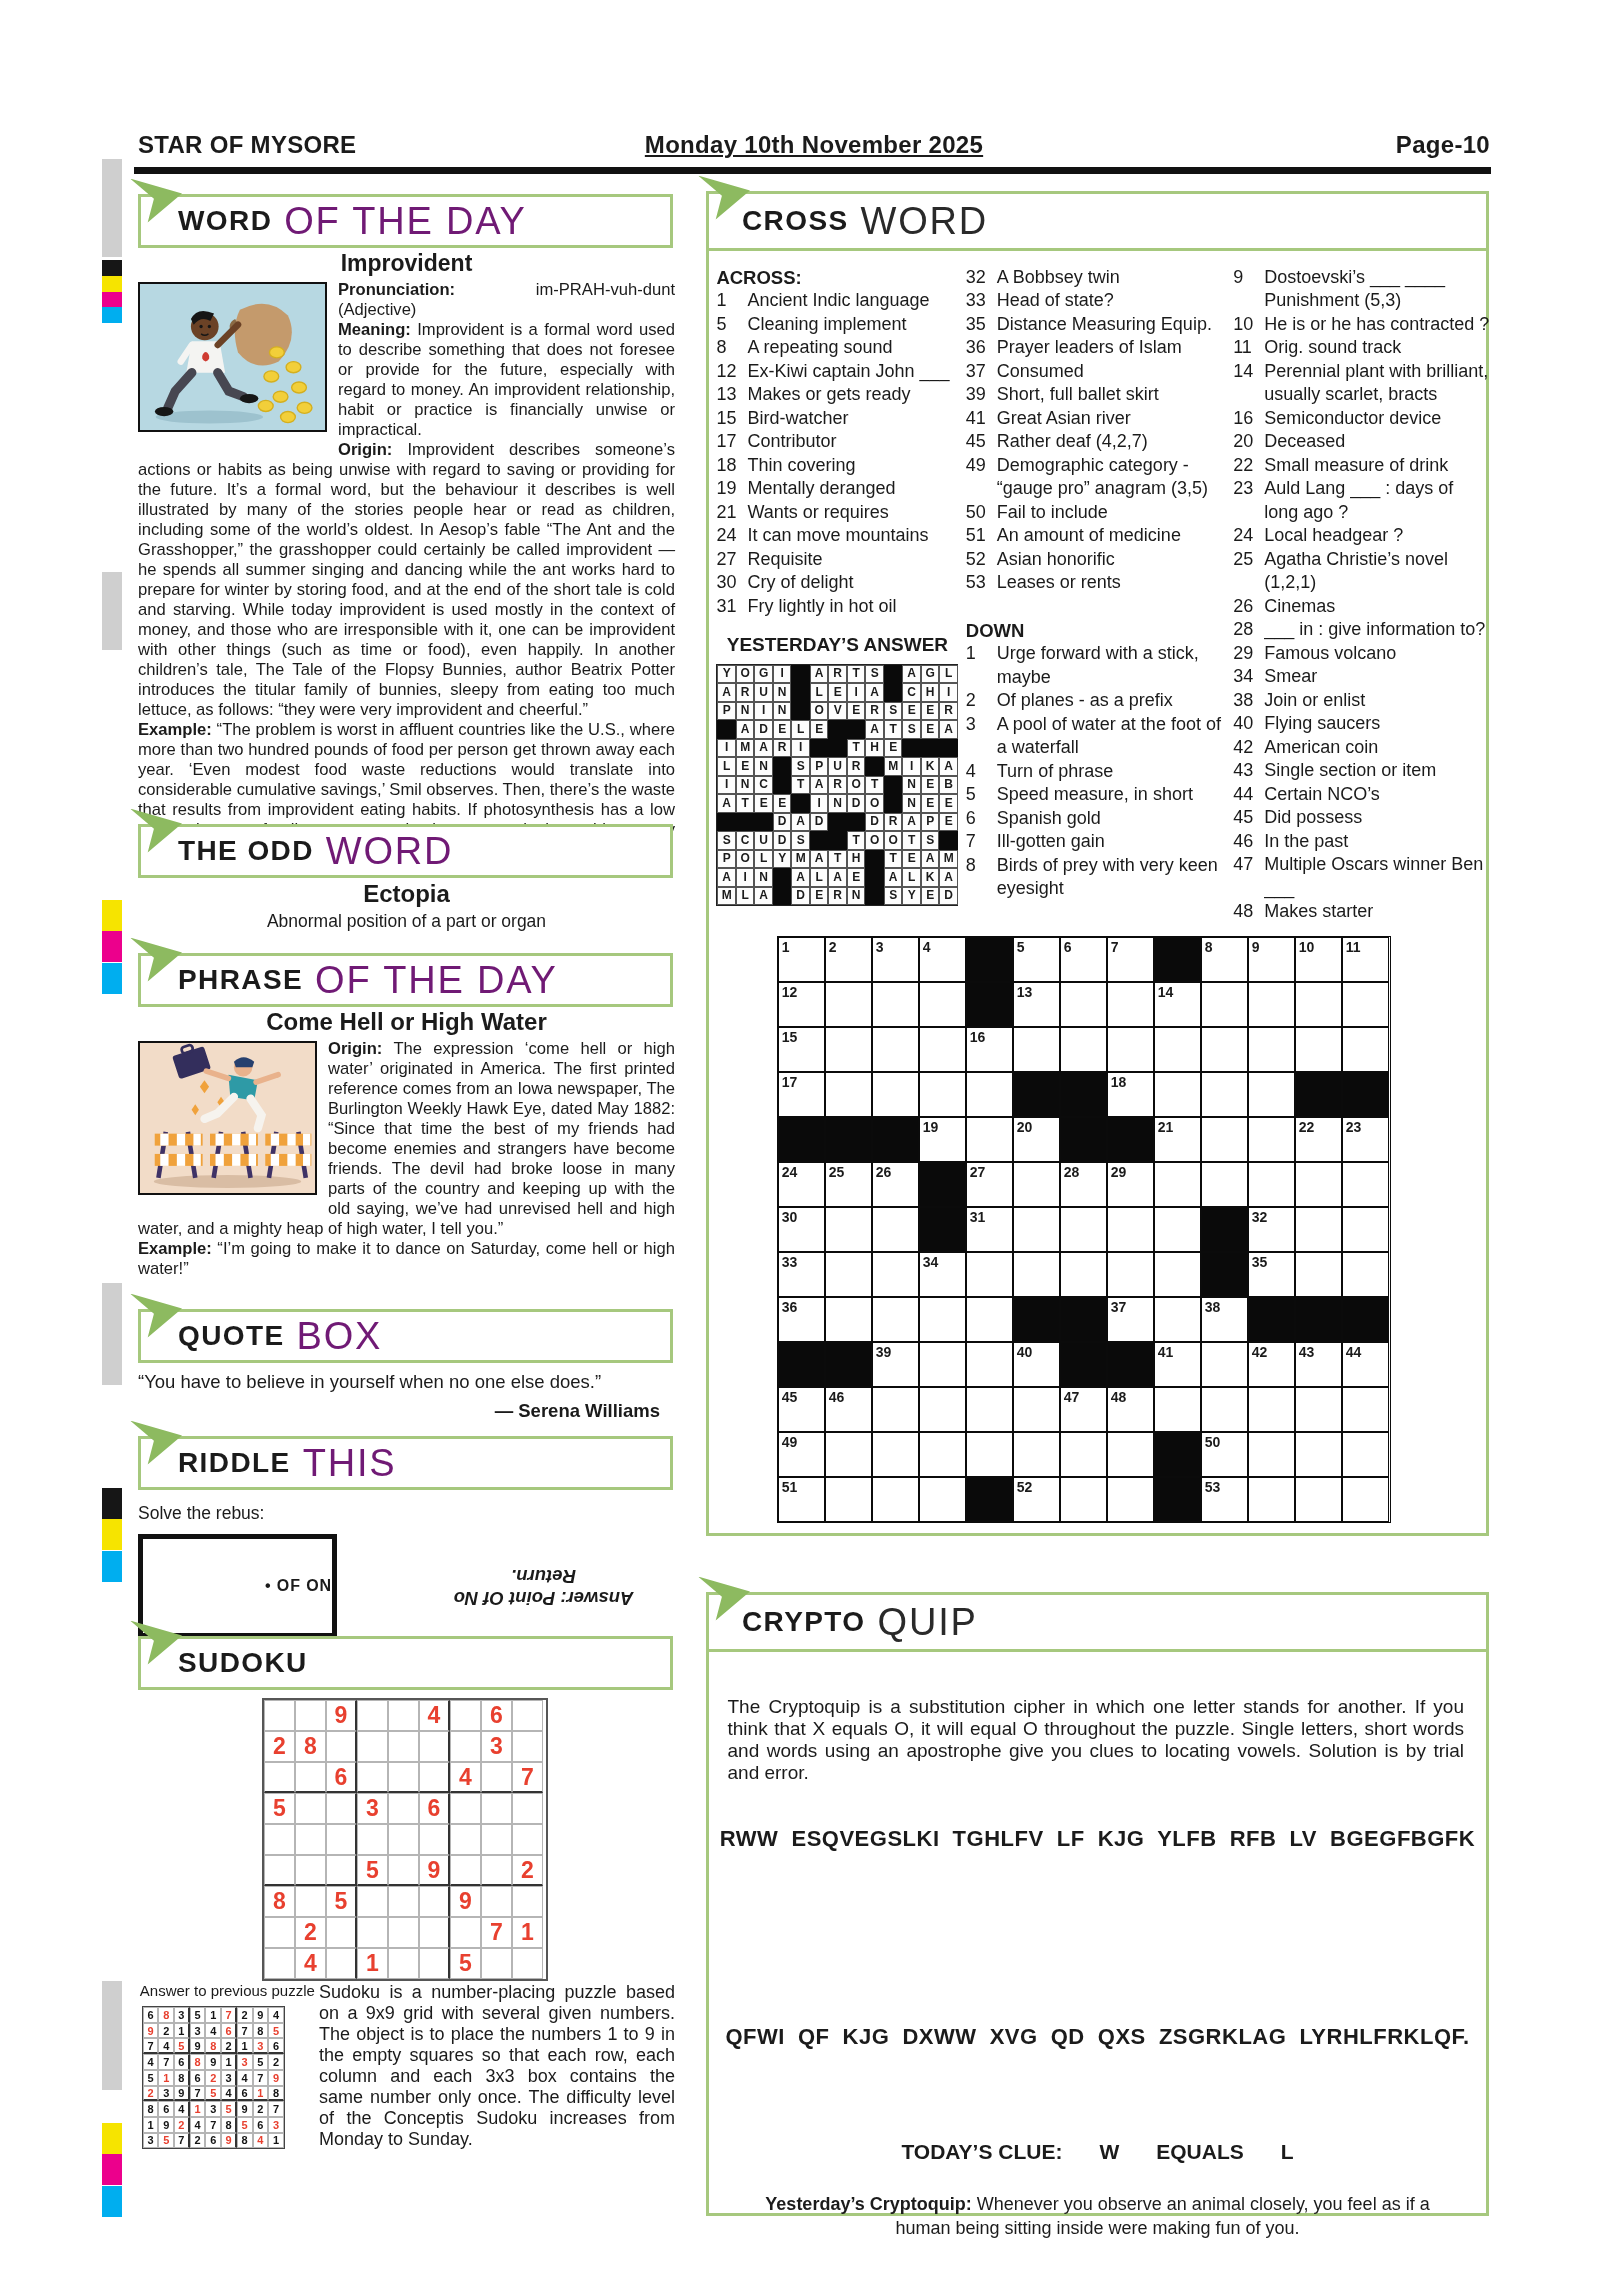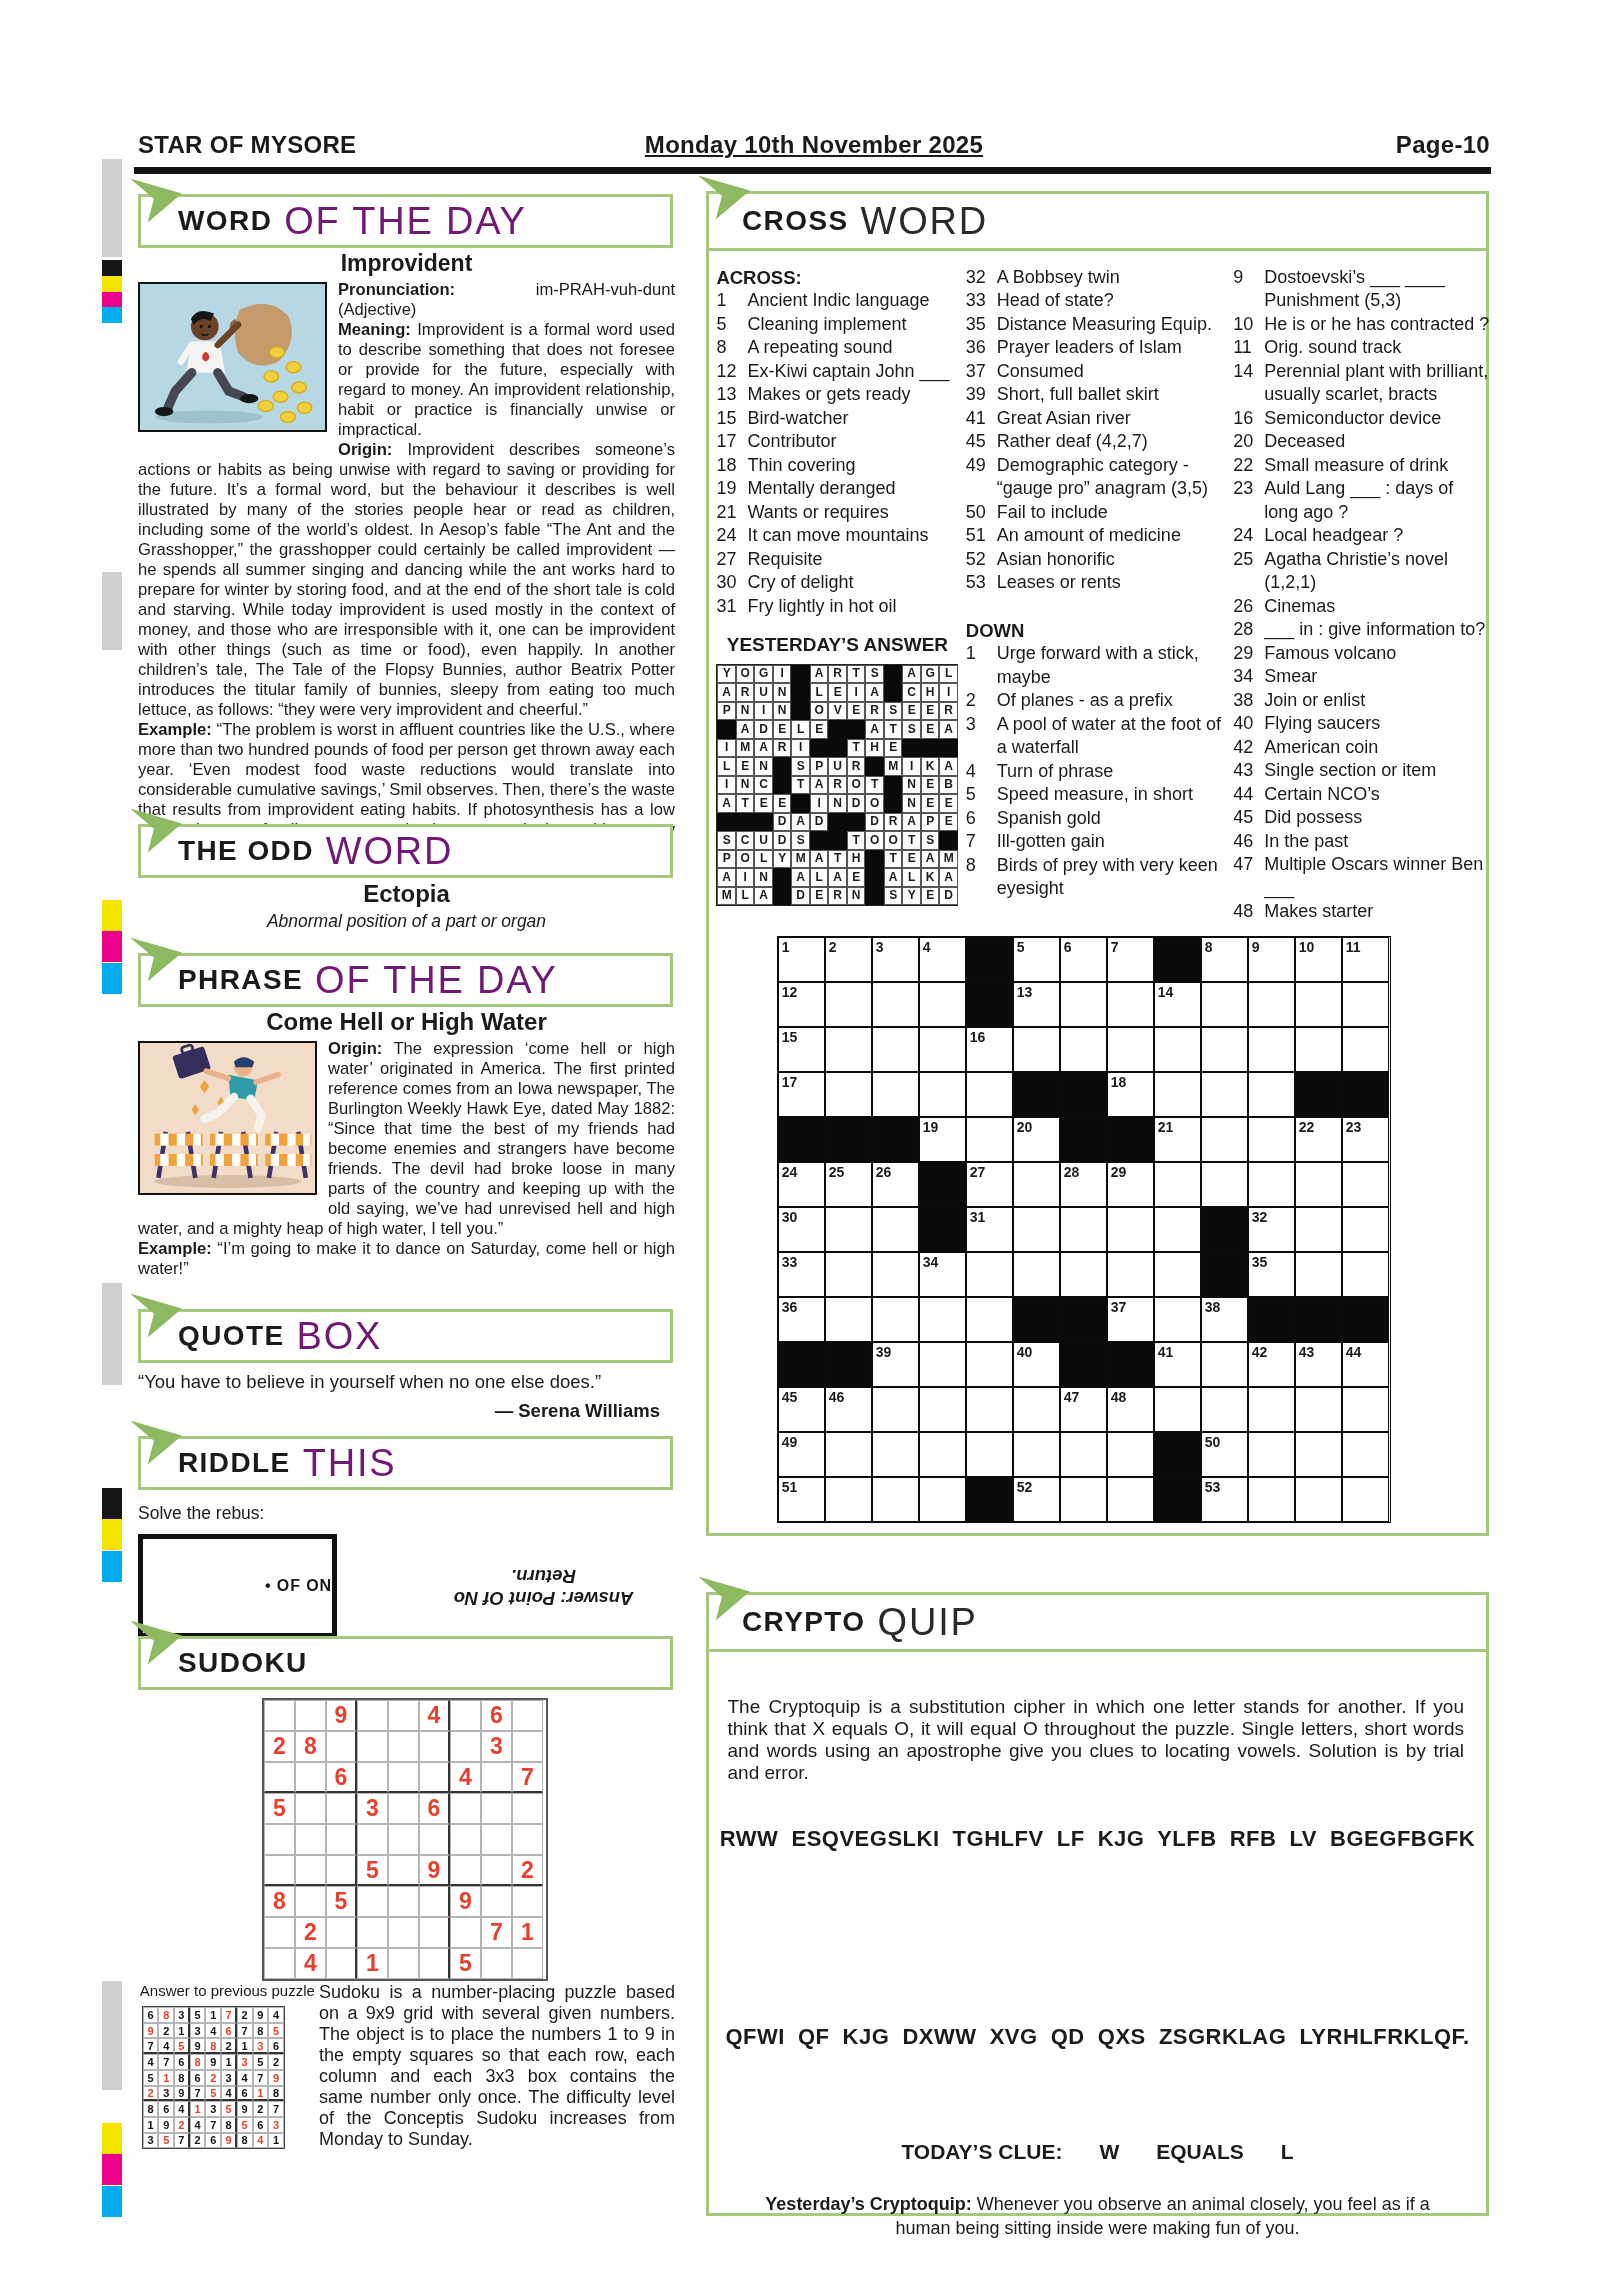--- a/index.html
+++ b/index.html
@@ -156,21 +156,21 @@
   <p class="attr">—Elizabeth Kolbert, The New Yorker, 23 June 2025.</p>
 </div>
 
 <div class="gbox" style="top:824px;">
   <span class="corner"></span>
   <span class="tb">THE ODD</span>
   <span class="tl">WORD</span>
 </div>
 <div class="art ctr" style="top:884px;text-align:center;">
   <div style="font-size:24px;font-weight:800;">Ectopia</div>
-  <div style="font-size:17.5px;margin-top:6.5px;font-style:italic;">Abnormal position of a part or organ</div>
+  <div style="font-size:17.5px;margin-top:6.5px;">Abnormal position of a part or organ</div>
 </div>
 
 <div class="gbox" style="top:953px;">
   <span class="corner"></span>
   <span class="tb">PHRASE</span>
   <span class="tl">OF THE DAY</span>
 </div>
 <div class="art" style="top:1012px;">
   <h2 style="font-size:24px;">Come Hell or High Water</h2>
   <div class="figL" style="width:175px;height:150px;background:#f2dcc8;">

